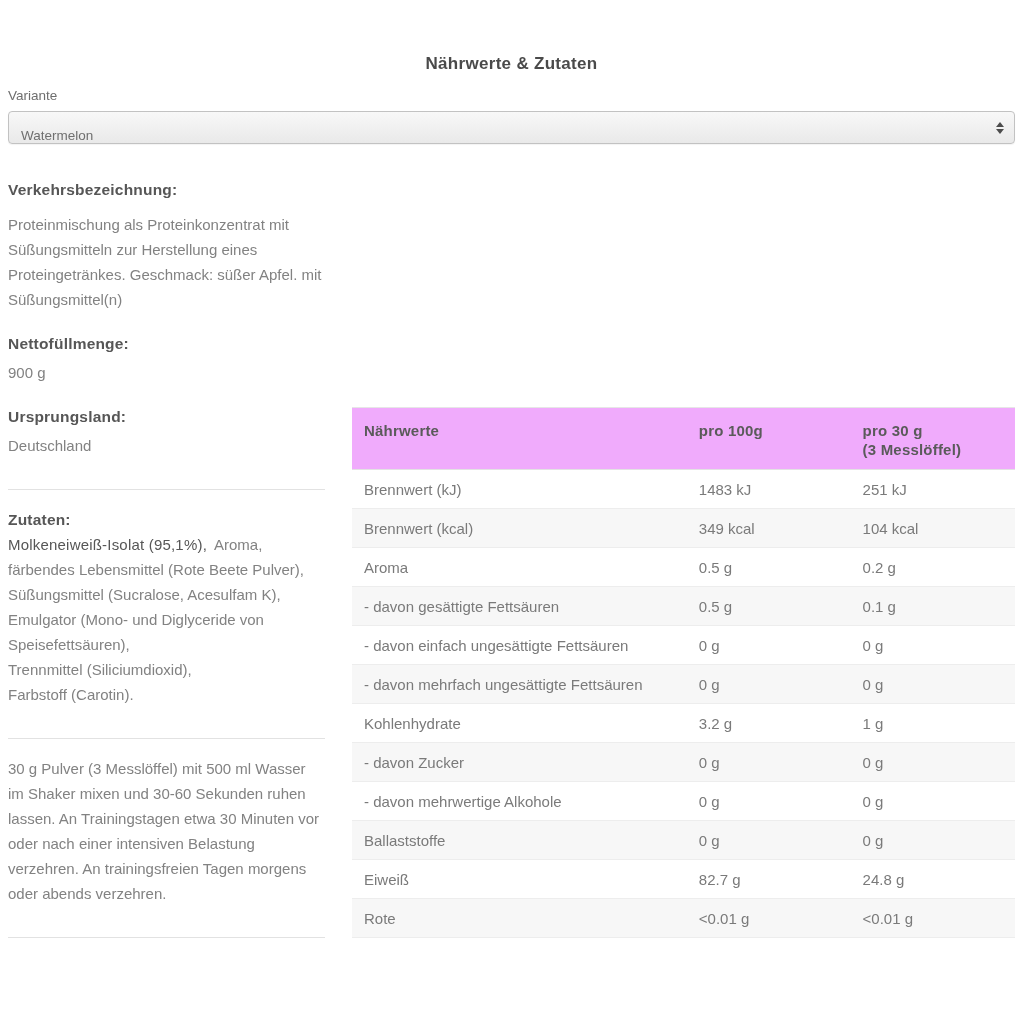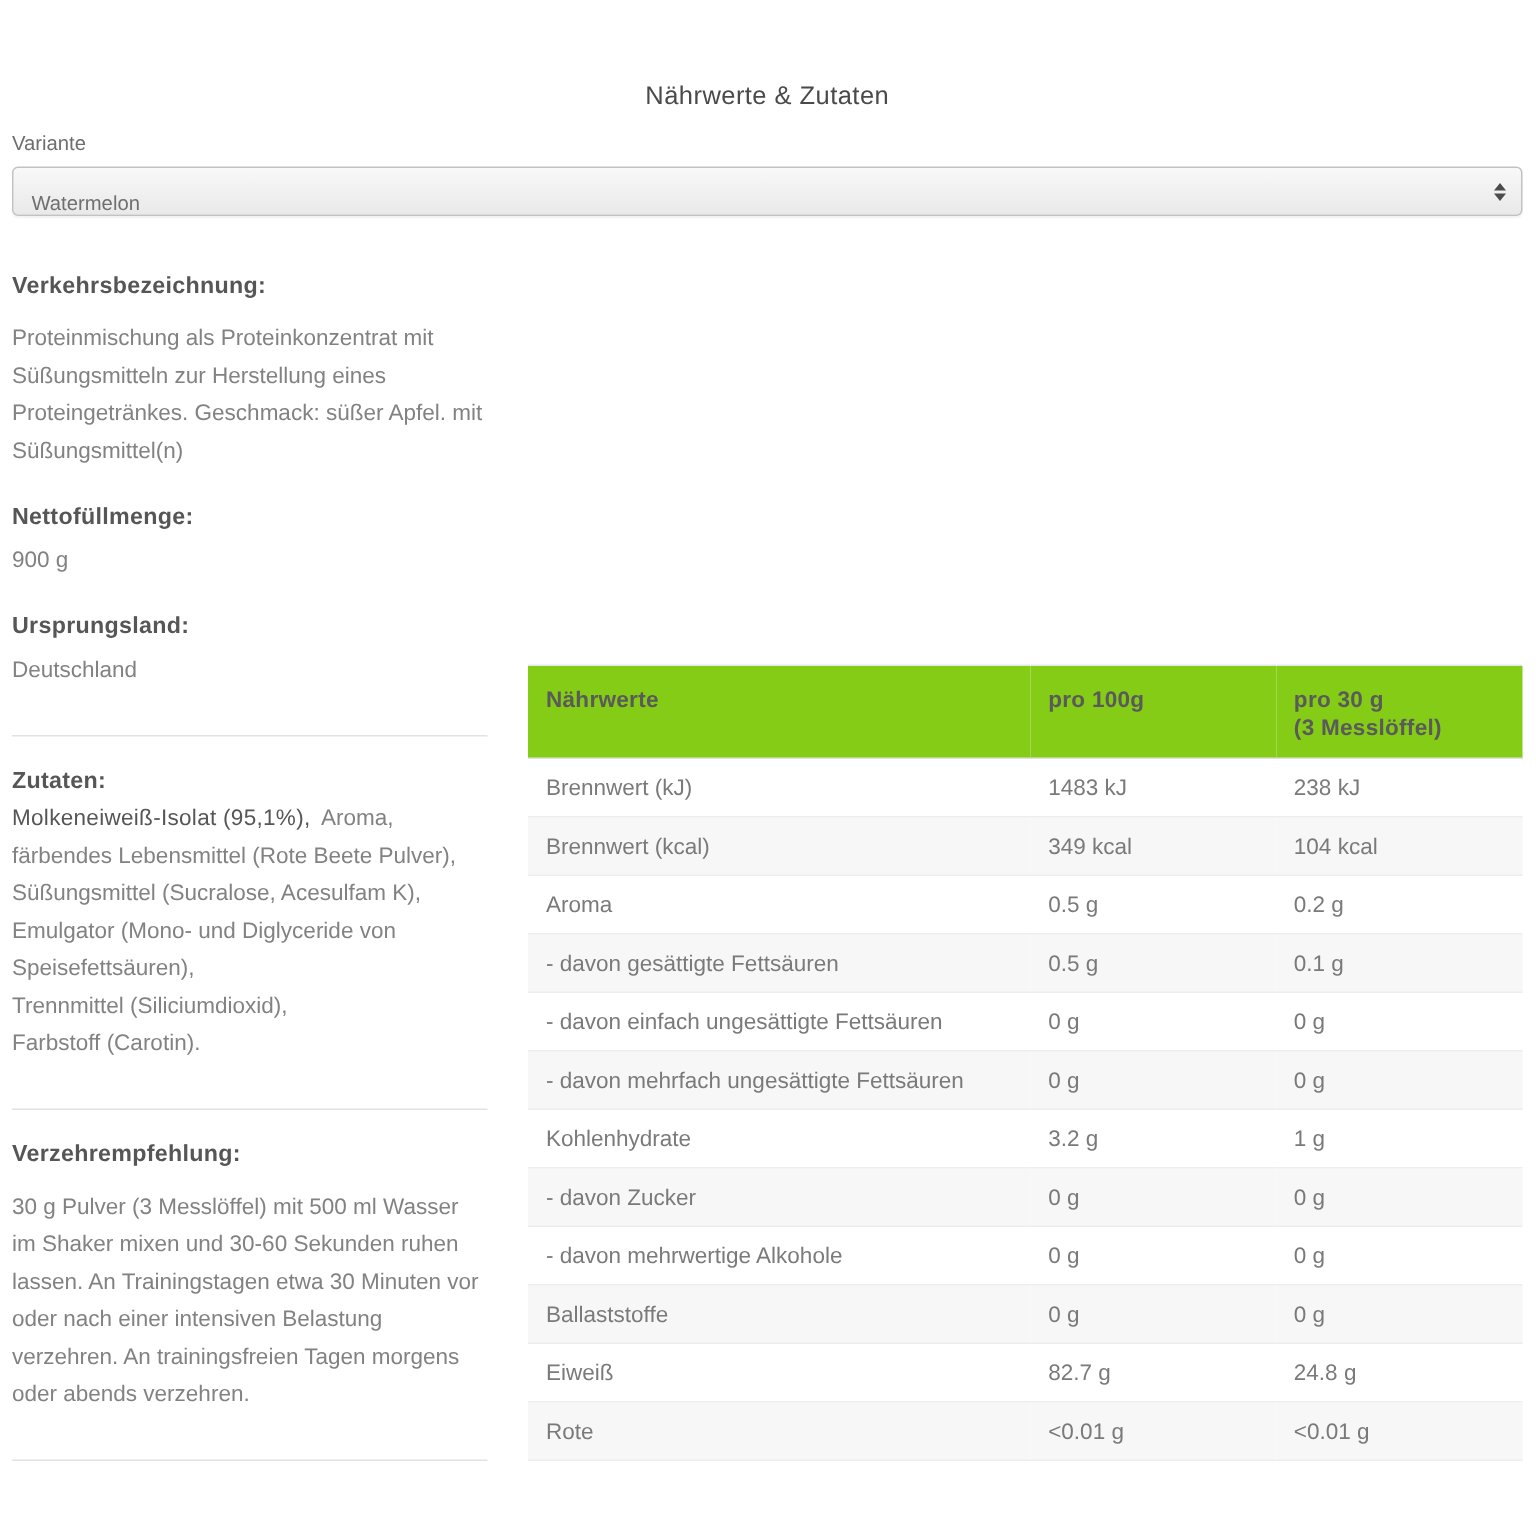--- a/index.html
+++ b/index.html
@@ -9,21 +9,21 @@
     background: #ffffff;
     font-family: "Liberation Sans", sans-serif;
     color: #7f7f7f;
   }
   .container { padding: 0 9px 0 8px; }
 
   .page-title {
     margin: 54px 0 0 0;
     text-align: center;
     font-size: 17px;
-    font-weight: 400;
+    font-weight: 700;
     color: #4a4a4a;
     letter-spacing: 0.3px;
   }
 
   .variant-label {
     margin-top: 14px;
     font-size: 13.5px;
     color: #6e6e6e;
   }
 
@@ -96,21 +96,21 @@
   
   .table-col { flex: 1; margin-left: 27px; }
   table.nutrition {
     width: 100%;
     border-collapse: collapse;
     border-top: 1px solid #e6e6e6;
     font-size: 15px;
     color: #7a7a7a;
   }
   table.nutrition th {
-    background: #84cc16;
+    background: #f0abfc;
     text-align: left;
     font-size: 15px;
     font-weight: bold;
     color: #5a5a5a;
     letter-spacing: 0.2px;
     padding: 13px 12px 10px 12px;
     vertical-align: top;
     white-space: pre-line;
     line-height: 19px;
     border-bottom: 1px solid #e3e3e3;
@@ -173,21 +173,20 @@
         <div class="ingredient-line">färbendes Lebensmittel (Rote Beete Pulver),</div>
         <div class="ingredient-line">Süßungsmittel (Sucralose, Acesulfam K),</div>
         <div class="ingredient-line">Emulgator (Mono- und Diglyceride von Speisefettsäuren),</div>
         <div class="ingredient-line">Trennmittel (Siliciumdioxid),</div>
         <div class="ingredient-line">Farbstoff (Carotin).</div>
       </div>
 
       <hr class="divider">
 
       <div class="after-divider">
-        <h3>Verzehrempfehlung:</h3>
         <p>30 g Pulver (3 Messlöffel) mit 500 ml Wasser im Shaker mixen und 30-60 Sekunden ruhen lassen. An Trainingstagen etwa 30 Minuten vor oder nach einer intensiven Belastung verzehren. An trainingsfreien Tagen morgens oder abends verzehren.</p>
       </div>
 
       <hr class="divider">
 
     </div>
 
     <div class="table-col">
       <table class="nutrition">
         <thead>
@@ -195,21 +194,21 @@
             <th class="col-1">Nährwerte</th>
             <th class="col-2">pro 100g</th>
             <th class="col-3">pro 30 g
 (3 Messlöffel)</th>
           </tr>
         </thead>
         <tbody>
             <tr>
               <td>Brennwert (kJ)</td>
               <td>1483 kJ</td>
-              <td>238 kJ</td>
+              <td>251 kJ</td>
             </tr>
             <tr>
               <td>Brennwert (kcal)</td>
               <td>349 kcal</td>
               <td>104 kcal</td>
             </tr>
             <tr>
               <td>Aroma</td>
               <td>0.5 g</td>
               <td>0.2 g</td>

